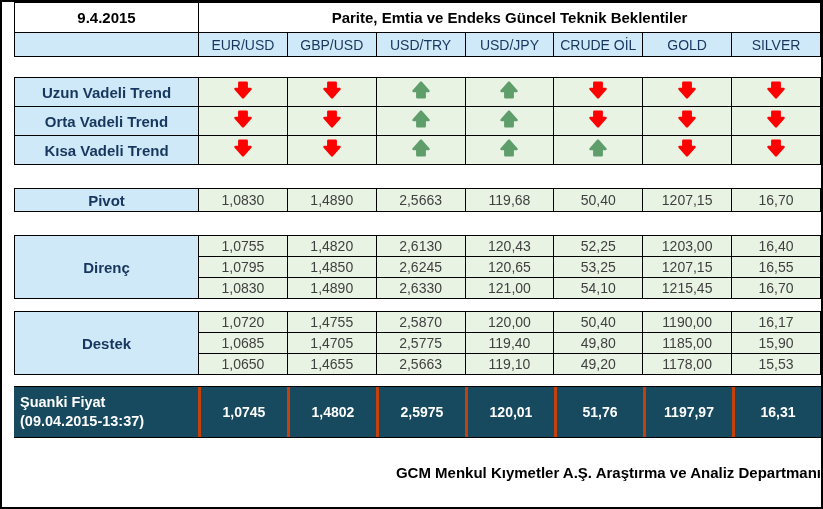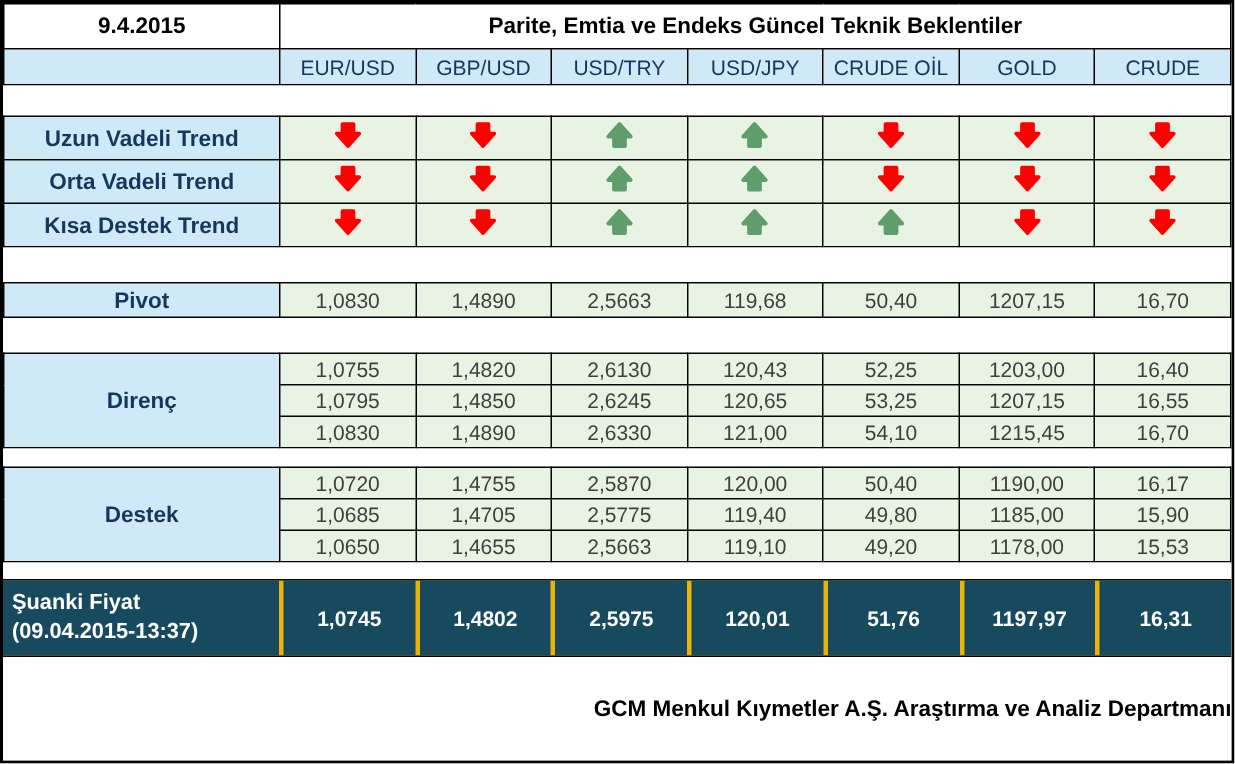--- a/index.html
+++ b/index.html
@@ -7,39 +7,39 @@
     --light-green:#e9f3e4;
     --dark-teal:#17495f;
     --navy:#17365d;
     --value-text:#3f3f3f;
   }
   html,body{margin:0;padding:0;background:#fff;}
   body{font-family:"Liberation Sans", sans-serif;}
   .sheet{
     width:823px;height:509px;box-sizing:border-box;
     border:2px solid #000;background:#fff;
-    display:flex;flex-direction:column;overflow:hidden;
+    display:flex;flex-direction:column;overflow:hidden;padding-left:12px;
   }
   .t{border-collapse:collapse;table-layout:fixed;width:100%;}
   .t th,.t td{border:1px solid #000;padding:0;overflow:hidden;white-space:nowrap;}
   col.c0{width:184px;}
   .r-title th{height:29px;background:#fff;color:#000;font-size:15px;font-weight:bold;text-align:center;}
   .r-cols th{height:23px;background:var(--light-blue);color:var(--navy);font-size:14px;font-weight:normal;text-align:center;}
   .trend-table tr{height:29px;margin-top:10px;}
   .rowlabel{background:var(--light-blue);color:var(--navy);font-size:15px;font-weight:bold;text-align:center;vertical-align:middle;}
   .arrowcell{background:var(--light-green);text-align:center;vertical-align:middle;}
   .arrow{display:inline-flex;align-items:center;justify-content:center;}
   .arrow svg{display:block;}
   .value-cell{background:var(--light-green);color:var(--value-text);font-size:14px;text-align:center;vertical-align:middle;}
   .pivot-table tr{height:23px;}
   .direnc-table tr,.destek-table tr{height:21px;}
   .gap{background:#fff;flex:none;}
   .g20{height:20px}.g23{height:23px}.g12{height:12px}.g11{height:11px}
   .current{
-    height:50px;flex:none;background:#eab308;
+    height:50px;flex:none;background:#c2410c;
     border-top:1px solid #000;border-bottom:1px solid #000;
     display:grid;grid-template-columns:184px repeat(7,1fr);column-gap:3px;text-align:center;
   }
   .ccell{background:var(--dark-teal);color:#fff;font-weight:bold;font-size:14px;
     display:flex;align-items:center;justify-content:center;}
   .clabel{flex-direction:column;align-items:flex-start;justify-content:center;
     padding-left:6px;font-size:14.5px;line-height:1.3;}
   .footer{flex:1;display:flex;align-items:center;justify-content:flex-end;
     font-weight:bold;font-size:15px;color:#000;background:#fff;}
 </style>
@@ -59,21 +59,21 @@
       <th colspan="7">Parite, Emtia ve Endeks Güncel Teknik Beklentiler</th>
     </tr>
     <tr class="r-cols">
       <th></th>
     <th>EUR/USD</th>
           <th>GBP/USD</th>
           <th>USD/TRY</th>
           <th>USD/JPY</th>
           <th>CRUDE OİL</th>
           <th>GOLD</th>
-          <th>CRUDE</th>
+          <th>SILVER</th>
         </tr>
   </tbody>
     </table>
 
   <div class="gap g20"></div>
 
   <table class="t trend-table">
     <colgroup>
         <col class="c0">
         <col span="7">
@@ -149,21 +149,21 @@
                 <path d="M12 3.2 L21 13.2 H16.4 V20.8 H7.6 V13.2 H3 Z" fill="#fe0000" stroke="#fe0000" stroke-width="3" stroke-linejoin="round" stroke-linecap="round"></path>
               </svg>
             </span></td>
           <td class="arrowcell"><span class="arrow">
               <svg width="20" height="20" viewBox="0 0 24 24" style="transform:rotate(180deg)">
                 <path d="M12 3.2 L21 13.2 H16.4 V20.8 H7.6 V13.2 H3 Z" fill="#fe0000" stroke="#fe0000" stroke-width="3" stroke-linejoin="round" stroke-linecap="round"></path>
               </svg>
             </span></td>
         </tr>
         <tr>
-          <th class="rowlabel">Kısa Destek Trend</th>
+          <th class="rowlabel">Kısa Vadeli Trend</th>
           <td class="arrowcell"><span class="arrow">
               <svg width="20" height="20" viewBox="0 0 24 24" style="transform:rotate(180deg)">
                 <path d="M12 3.2 L21 13.2 H16.4 V20.8 H7.6 V13.2 H3 Z" fill="#fe0000" stroke="#fe0000" stroke-width="3" stroke-linejoin="round" stroke-linecap="round"></path>
               </svg>
             </span></td>
           <td class="arrowcell"><span class="arrow">
               <svg width="20" height="20" viewBox="0 0 24 24" style="transform:rotate(180deg)">
                 <path d="M12 3.2 L21 13.2 H16.4 V20.8 H7.6 V13.2 H3 Z" fill="#fe0000" stroke="#fe0000" stroke-width="3" stroke-linejoin="round" stroke-linecap="round"></path>
               </svg>
             </span></td>

